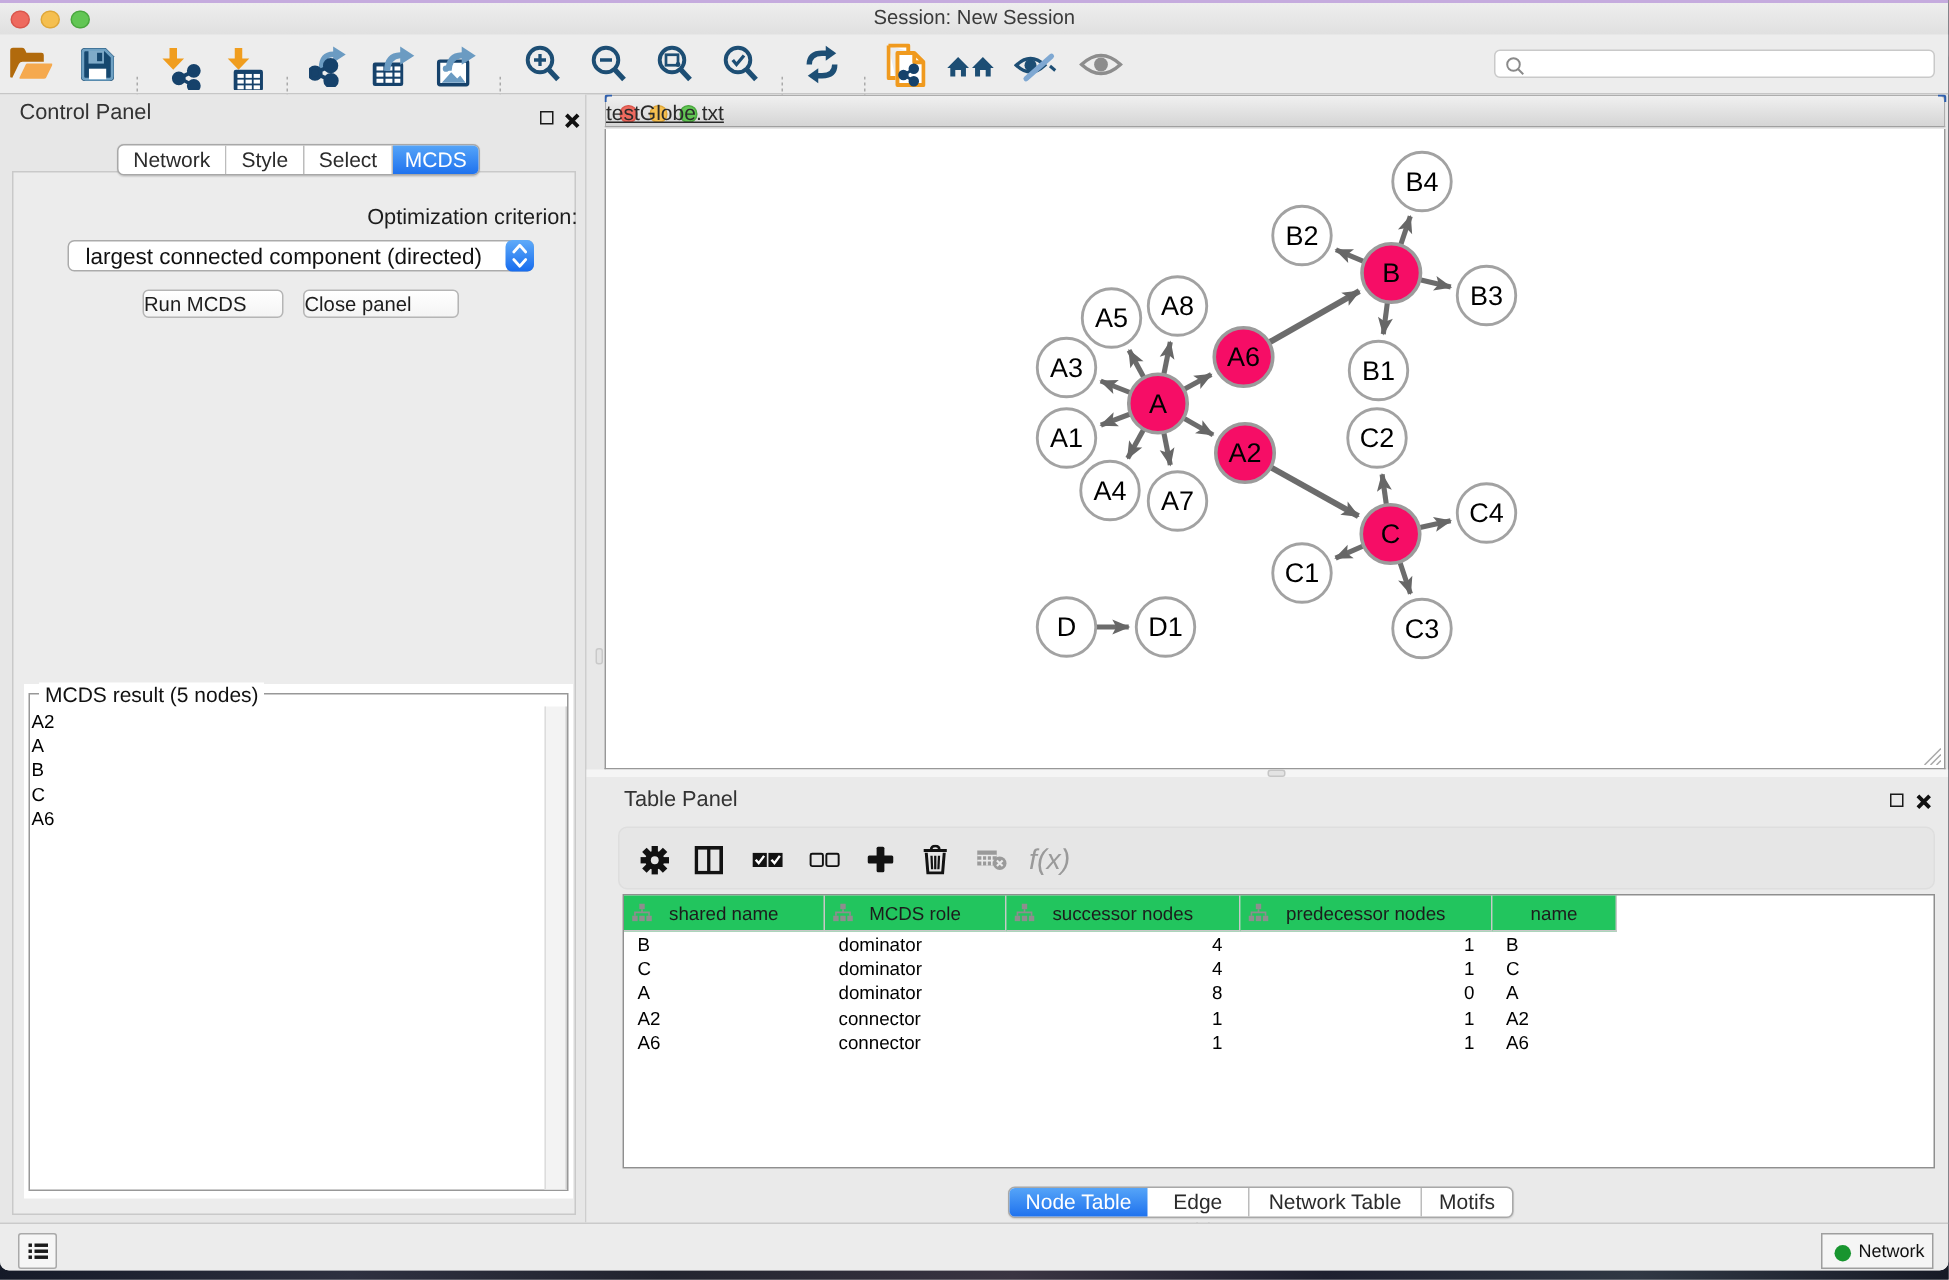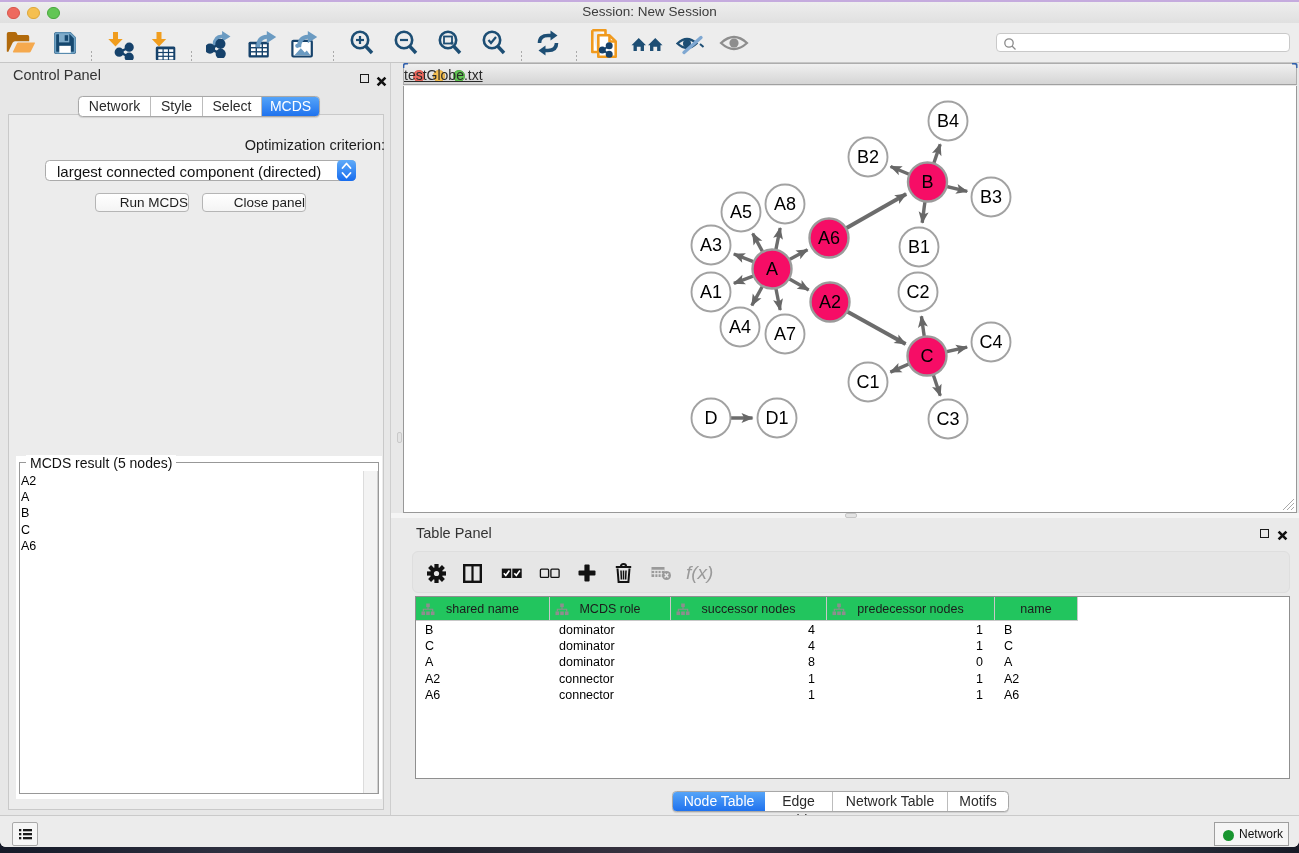--- a/index.html
+++ b/index.html
@@ -34,21 +34,21 @@
 .seg { position:absolute; display:flex; height:21px; border:1px solid #a8a8a8; border-radius:4.5px; background:#fff; box-shadow:0 0.5px 1px rgba(0,0,0,.12); }
 .seg .sg { font-size:14px; color:#2b2b2b; text-align:center; line-height:19px; border-right:1px solid #bcbcbc; }
 .seg .sg:last-child { border-right:none; border-radius:0 3.5px 3.5px 0; }
 .seg .sg:first-child { border-radius:3.5px 0 0 3.5px; }
 .seg .on { background:linear-gradient(#55a4f8,#1f72ee); color:#fff; border-right:none; }
 #cp-tabs { left:78px; top:33px; }
 #opt-label { position:absolute; left:0; top:22px; width:376px; text-align:right; font-size:14.5px; color:#1d1d1d; }
 #combo { position:absolute; left:36px; top:45px; width:311px; height:21px; background:#fff; border:1px solid #ababab; border-radius:4.5px; }
 #combo .ct { position:absolute; left:11px; top:1.5px; font-size:15px; color:#111; }
 #combo .step { position:absolute; right:-1px; top:-1px; width:19px; height:21px; border-radius:4.5px; background:linear-gradient(#5fabf9,#176cee); }
-.pbtn { position:absolute; top:78px; height:19px; background:linear-gradient(#ffffff,#f4f4f4); border:1px solid #b5b5b5; border-radius:4px; font-size:13.5px; color:#1d1d1d; text-align:right; line-height:17px; }
+.pbtn { position:absolute; top:78px; height:19px; background:linear-gradient(#ffffff,#f4f4f4); border:1px solid #b5b5b5; border-radius:4px; font-size:13.5px; color:#1d1d1d; text-align:left; line-height:17px; }
 
 #result { position:absolute; left:7px; top:341px; width:366px; height:343px; background:#fff; }
 #result .grp { position:absolute; left:3px; top:6px; width:360px; height:332px; border:1px solid #989898; }
 #result .gtitle { position:absolute; left:6px; top:-8px; background:#fff; padding:0 4px; font-size:14px; color:#111; }
 #result ul { position:absolute; left:5px; top:17px; list-style:none; font-size:12.5px; color:#000; }
 #result li { height:16.2px; line-height:16.2px; }
 #result .sb { position:absolute; right:4px; top:15px; width:15px; height:322px; background:#f3f3f3; border-left:1px solid #dcdcdc; border-right:1px solid #cfcfcf; }
 
 #netwin { position:absolute; left:403px; top:63px; width:894px; height:450px; }
 #nw-title { position:absolute; left:0; top:0; width:894px; height:22px; background:linear-gradient(#f0f0f0,#d5d5d5); border:1px solid #adadad; border-bottom:1px solid #a0a0a0; border-radius:4px 4px 0 0; }

